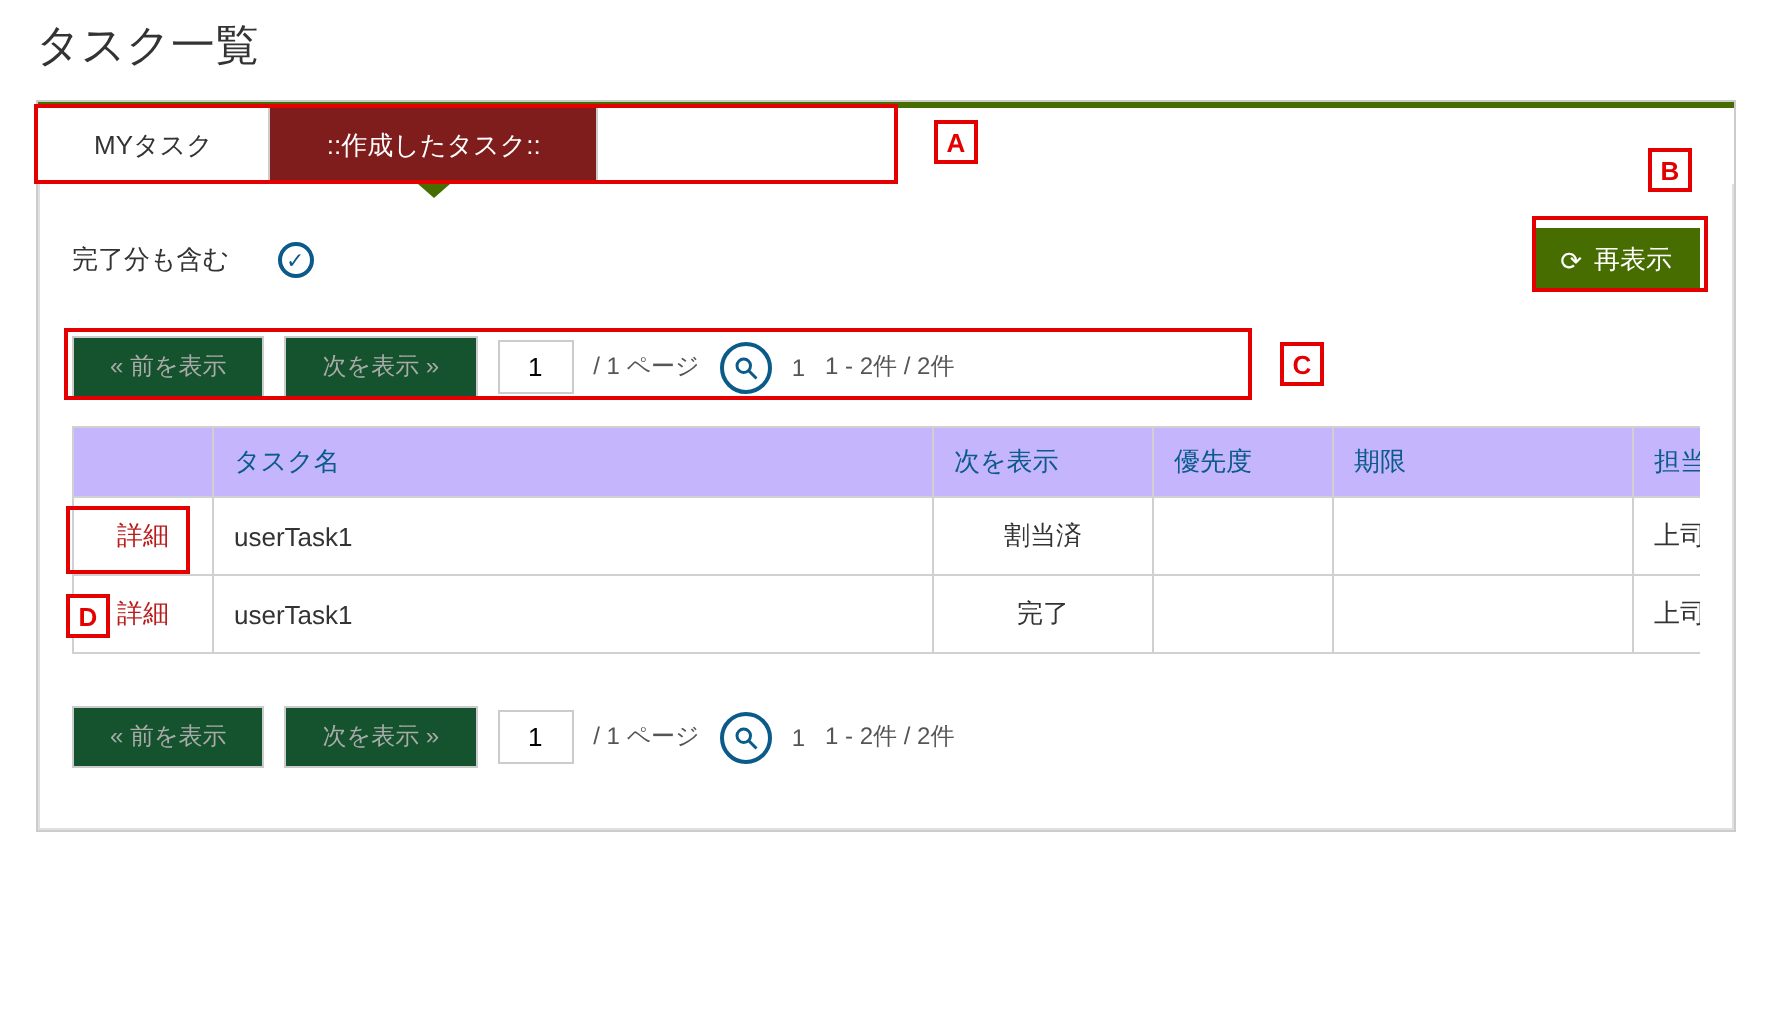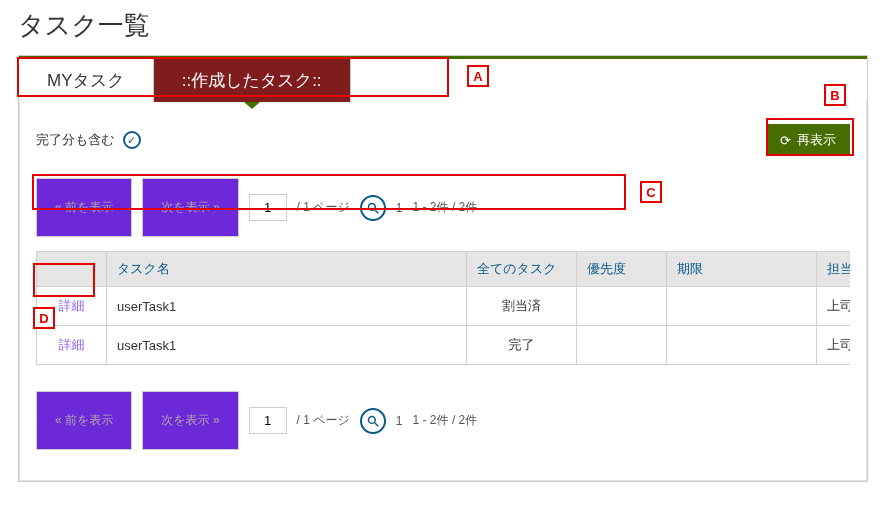--- a/index.html
+++ b/index.html
@@ -1,40 +1,40 @@
 <!DOCTYPE html>
 <html><head>
 <meta charset="utf-8">
 <style>
 * { box-sizing: border-box; margin: 0; padding: 0; }
 body { font-family: "Meiryo", "Hiragino Kaku Gothic Pro", sans-serif; font-size: 13px; color: #333; background: #fff; width: 886px; }
-.page-title { font-size: 26px; font-weight: normal; color: #333; padding: 8px 18px 12px; }
+.page-title { font-size: 22px; font-weight: normal; color: #333; padding: 8px 18px 12px; }
 .panel { border: 1px solid #ccc; margin: 0 18px 10px; background: #fff; }
 .green-bar { height: 3px; background: #476c00; }
 .tabs { display: flex; position: relative; }
-.tab { padding: 10px 28px; border-right: 1px solid #ccc; cursor: pointer; text-align: left; font-size: 17px; color: #333; background: #fff; position: relative; }
+.tab { padding: 10px 28px; border-right: 1px solid #ccc; cursor: pointer; text-align: left; font-size: 13px; color: #333; background: #fff; position: relative; }
 .tab.active { background: #7f1d1d; color: #fff; }
 .tab.active::after { content: ''; position: absolute; bottom: -7px; left: 50%; transform: translateX(-50%); border-left: 8px solid transparent; border-right: 8px solid transparent; border-top: 7px solid #476c00; }
 .body-area { padding: 22px 16px 12px; border: 1px solid #e0e0e0; border-top: none; margin: 0 0 0 0; }
 .filter-row { display: flex; justify-content: space-between; align-items: center; margin-bottom: 22px; }
-.checkbox-wrap { display: flex; align-items: center; gap: 8px; }
+.checkbox-wrap { display: flex; align-items: center; gap: 24px; }
 .check-icon { width: 18px; height: 18px; border: 2px solid #0a5a8a; border-radius: 50%; display: inline-flex; align-items: center; justify-content: center; color: #0a5a8a; font-size: 11px; }
 .refresh-btn { background: #476c00; color: #fff; border: none; padding: 7px 14px; font-size: 13px; cursor: pointer; display: flex; align-items: center; gap: 6px; }
 .pager-row { display: flex; align-items: center; gap: 10px; margin-bottom: 14px; flex-wrap: wrap; }
-.pg-btn { border: 1px solid #ccc; background: #6d28d9; color: #aaa; padding: 20px 18px; font-size: 12px; cursor: default; }
+.pg-btn { border: 1px solid #ccc; background: #14532d; color: #aaa; padding: 6px 18px; font-size: 12px; cursor: default; }
 .pg-input { width: 38px; border: 1px solid #ccc; padding: 5px 6px; text-align: center; font-size: 13px; }
 .pg-text { color: #555; font-size: 12px; }
 .search-icon-btn { width: 26px; height: 26px; border: 2px solid #0a5a8a; border-radius: 50%; background: #fff; display: inline-flex; align-items: center; justify-content: center; cursor: pointer; }
 .t-area { overflow-x: auto; border-bottom: 0; }
 .tbl { width: 100%; border-collapse: collapse; min-width: 830px; }
-.tbl th { border: 1px solid #d0d0d0; background: #e5e5e5; padding: 8px 10px; text-align: left; font-weight: normal; color: #0a5a8a; font-size: 13px; cursor: pointer; }
+.tbl th { border: 1px solid #d0d0d0; background: #c4b5fd; padding: 8px 10px; text-align: left; font-weight: normal; color: #0a5a8a; font-size: 13px; cursor: pointer; }
 .tbl th.static { color: #333; cursor: default; }
 .tbl td { border: 1px solid #d0d0d0; padding: 10px; font-size: 13px; }
 .tbl td.center { text-align: center; }
-.detail-link { color: #8b5cf6; text-decoration: none; }
+.detail-link { color: #b91c1c; text-decoration: none; }
 .hscroll { overflow-x: scroll; height: 16px; }
 .hscroll-inner { width: 1200px; height: 1px; }
 .annot { position: absolute; border: 2px solid #e40000; z-index: 100; pointer-events: none; }
 .annot-label { position: absolute; width: 22px; height: 22px; border: 2px solid #e40000; background: #fff; color: #e40000; font-weight: bold; font-size: 13px; display: flex; align-items: center; justify-content: center; z-index: 101; }
 .rel { position: relative; }
 .pager-bottom { padding: 10px 0 4px; }
 </style>
 </head>
 <body>
 
@@ -84,21 +84,21 @@
       <div class="annot" style="left:-4px; top:-4px; width:594px; height:36px;"></div>
       <div class="annot-label" style="left:604px; top:3px;">C</div>
     </div>
 
     <div class="t-area">
       <table class="tbl">
         <thead>
           <tr>
             <th class="static" style="width:70px;"></th>
             <th style="width:360px;">タスク名</th>
-            <th style="width:110px;">全てのタスク</th>
+            <th style="width:110px;">次を表示</th>
             <th style="width:90px;">優先度</th>
             <th style="width:150px;">期限</th>
             <th>担当</th>
           </tr>
         </thead>
         <tbody>
           <tr class="rel">
             <td class="center rel">
               <a href="#" class="detail-link">詳細</a>
             </td>

